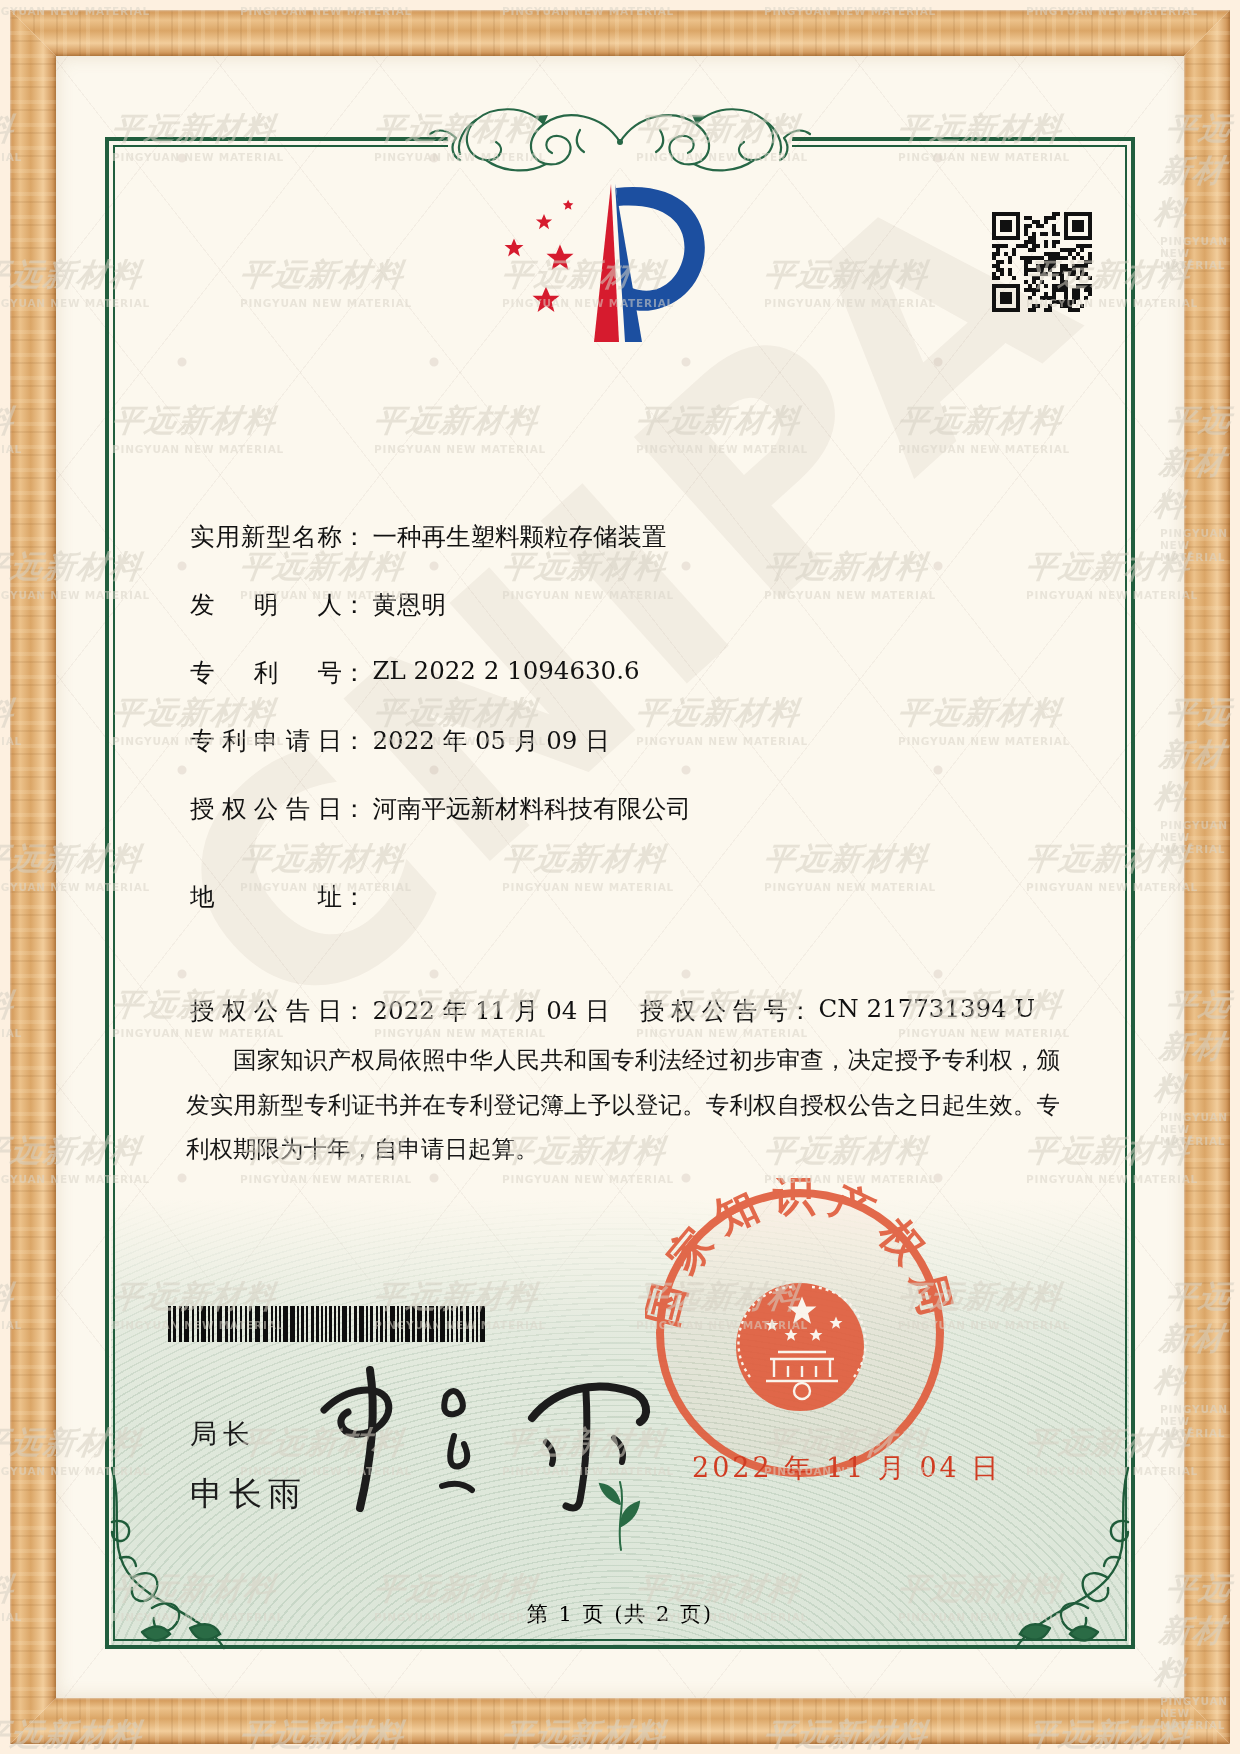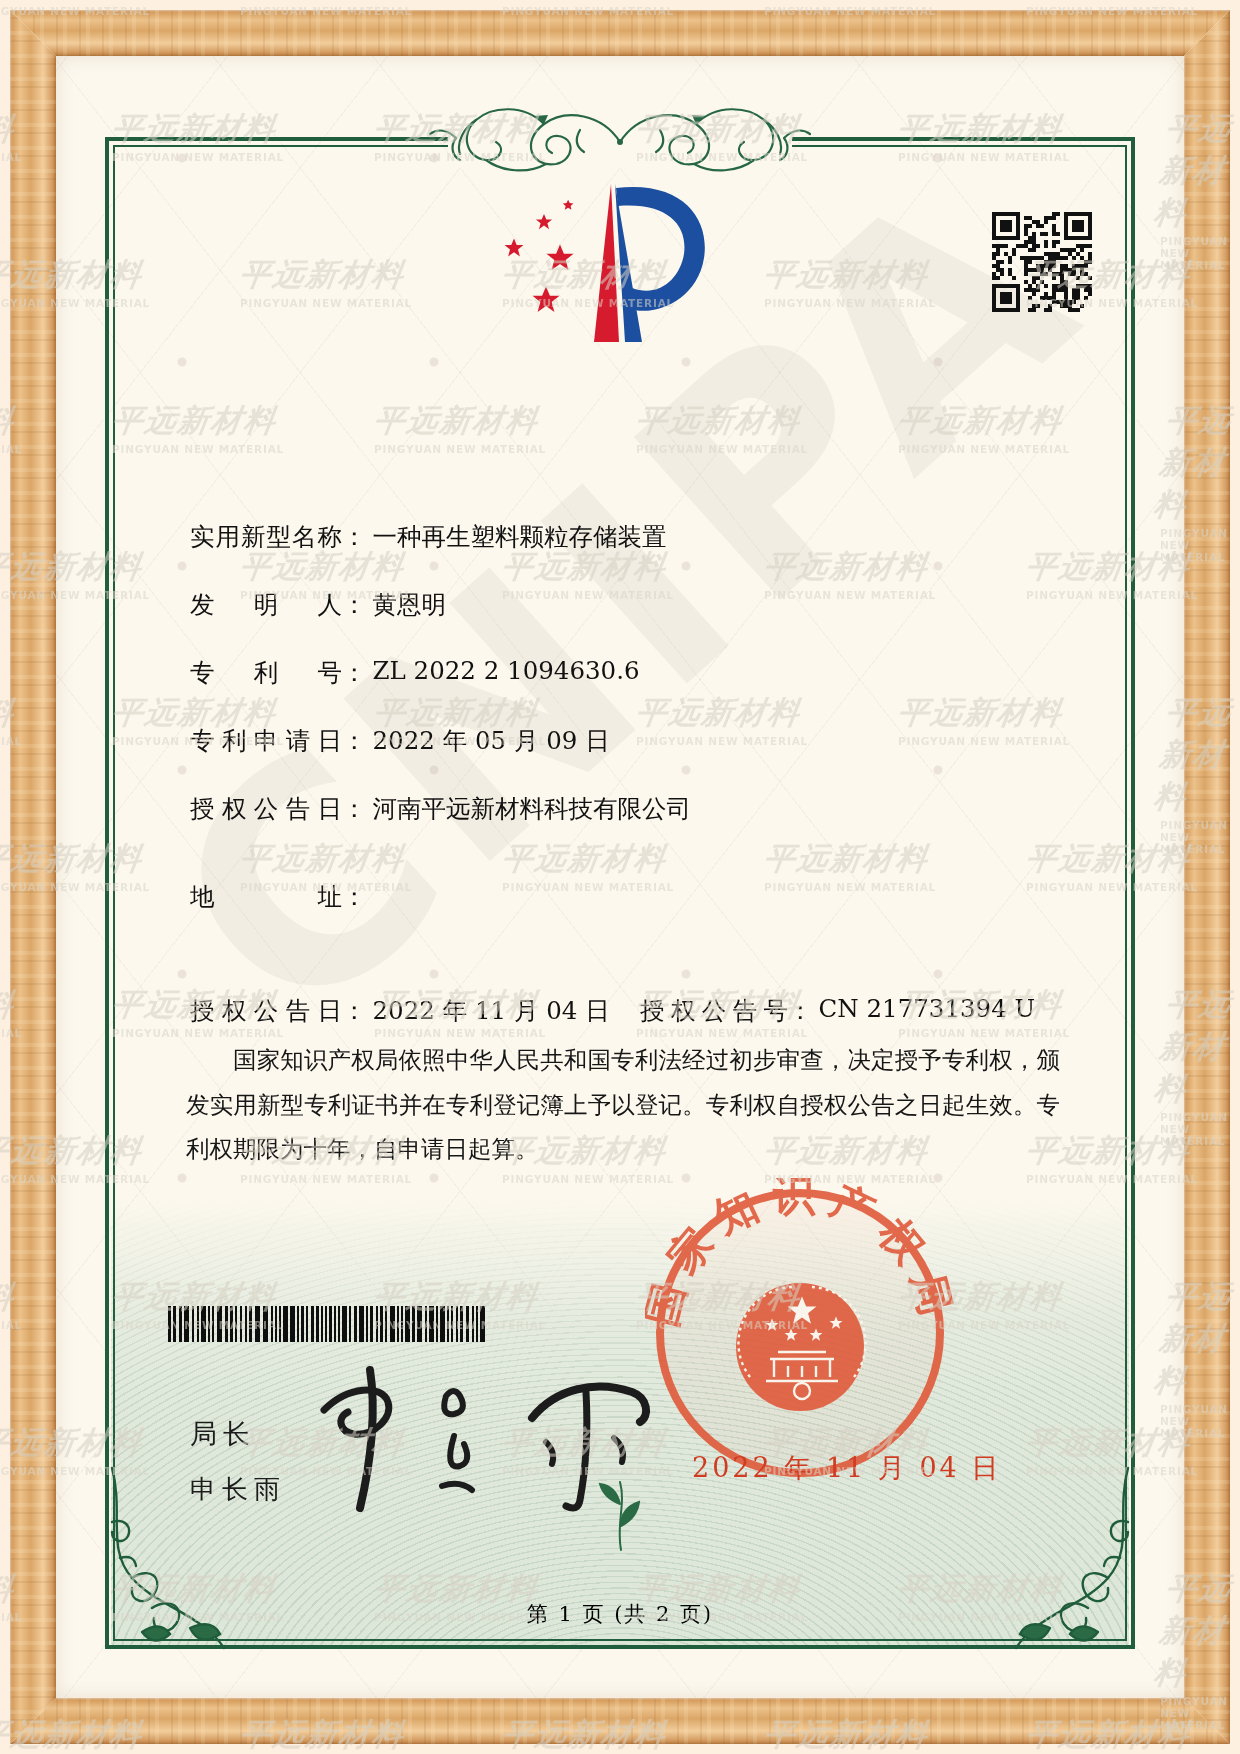--- a/index.html
+++ b/index.html
@@ -68,21 +68,21 @@
   .row.wrap { white-space:normal; }
   .row.wrap .f-value { width:700px; line-height:38px; }
   .grant2 { position:absolute; left:450px; top:0; display:flex; white-space:nowrap; }
   .grant2 .f-label { width:148px; }
 
   .paras { position:absolute; left:186px; top:1038px; width:874px; z-index:3;
            font-size:23.5px; line-height:44.5px; color:#161616; text-align:justify; }
   .paras p { text-indent:2em; margin:0; }
 
   .chief-title { top:1416px; left:190px; font-size:27px; letter-spacing:6px; z-index:3; }
-  .chief-name  { top:1472px; left:190px; font-size:26px; letter-spacing:6px; z-index:3;text-align:right; }
+  .chief-name  { top:1472px; left:190px; font-size:33px; letter-spacing:6px; z-index:3;text-align:right; }
 
   .page-no { top:1600px; left:0; width:100%; text-align:center; font-size:21px;
              letter-spacing:2px; z-index:3; color:#000000; }
   .cont-note { top:1676px; left:0; width:100%; text-align:center; font-size:21px;
                letter-spacing:3px; z-index:3; color:#222; }
 
   
   .logo   { position:absolute; left:448px; top:176px; z-index:3; }
   .qr     { position:absolute; left:992px; top:212px; width:100px; height:100px; z-index:3; }
   .barcode{ position:absolute; left:168px; top:1306px; z-index:3; }

